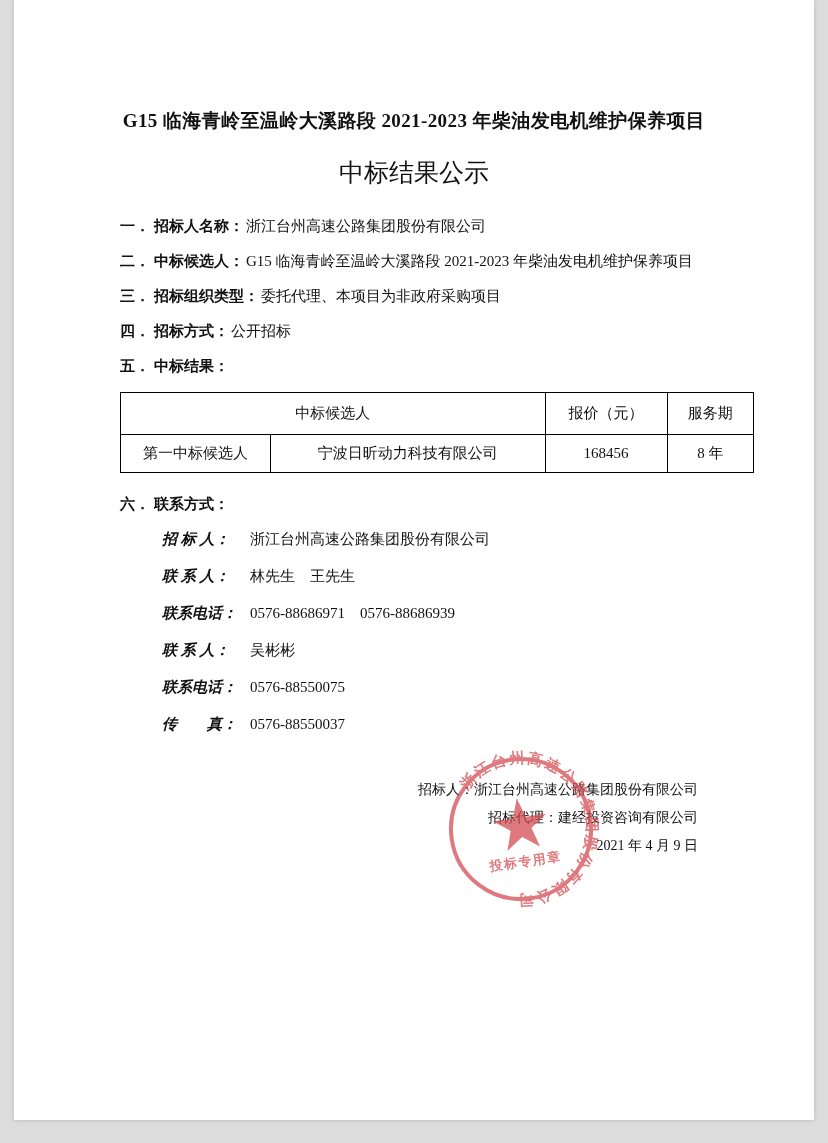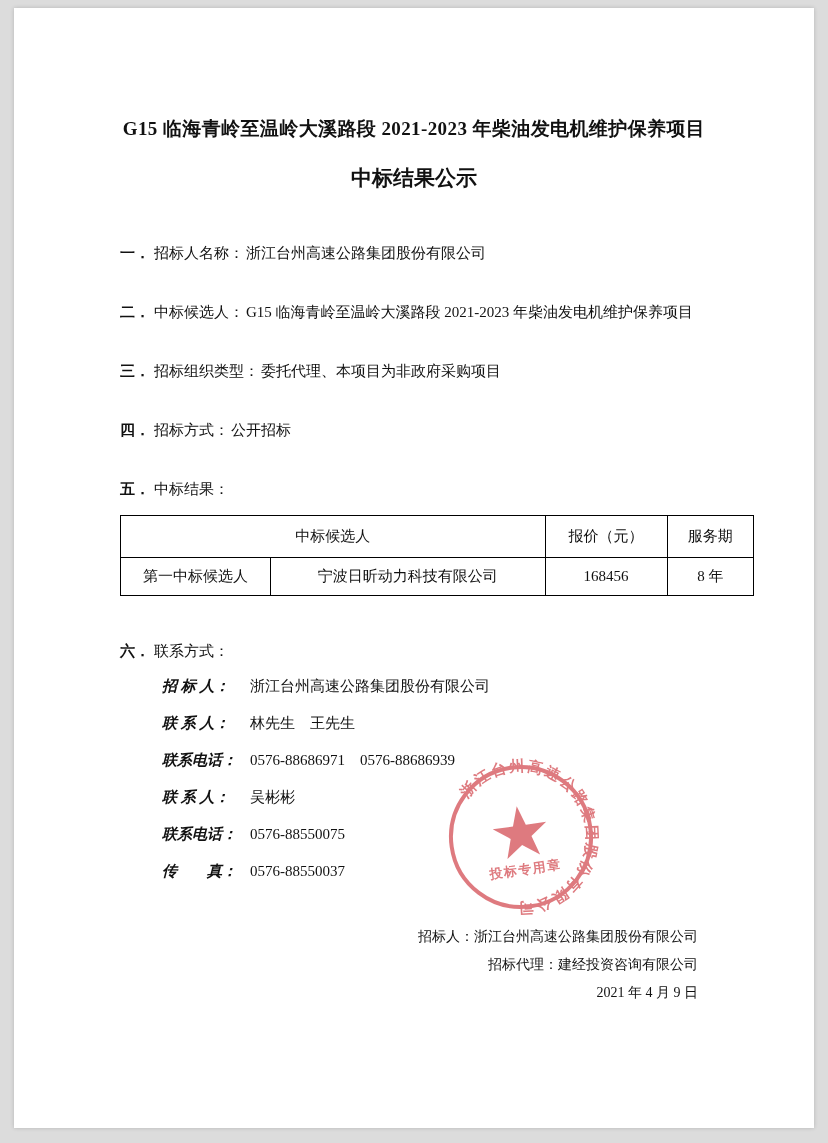--- a/index.html
+++ b/index.html
@@ -9,21 +9,21 @@
   }
   body {
     width: 828px;
     height: 1143px;
     font-family: "Liberation Serif", "DejaVu Serif", serif;
     overflow: hidden;
   }
   .page {
     position: absolute;
     left: 14px;
-    top: 8px;
+    top: 0;
     width: 800px;
     height: 1120px;
     background: #ffffff;
     box-shadow: 0 0 4px rgba(0,0,0,0.18);
     overflow: hidden;
   }
   .content {
     position: relative;
     padding: 0 60px;
     width: 680px;
@@ -31,45 +31,44 @@
   .title {
     text-align: center;
     font-size: 19px;
     font-weight: bold;
     letter-spacing: 0.4px;
     margin-top: 108px;
     color: #111;
   }
   .subtitle {
     text-align: center;
-    font-size: 21px;
-    font-weight: bold;
+    font-size: 25px;
+    font-weight: normal;
     margin-top: 22px;
     color: #111;
   }
   .clauses {
     margin-top: 28px;
     font-size: 15px;
     color: #111;
   }
   .clause {
     display: flex;
     align-items: baseline;
     margin: 0 0 16px 0;
     padding-left: 46px;
   }
   .clause .num {
     font-weight: bold;
     white-space: nowrap;
     min-width: 34px;
   }
   .clause .lbl {
-    font-weight: normal;
+    font-weight: bold;
     white-space: nowrap;
-    margin-top: 24px;
   }
   .clause .val {
     font-weight: normal;
     margin-left: 2px;
   }
   table.result {
     margin: 8px 11px 0 46px;
     border-collapse: collapse;
     width: 634px;
     font-size: 15px;

